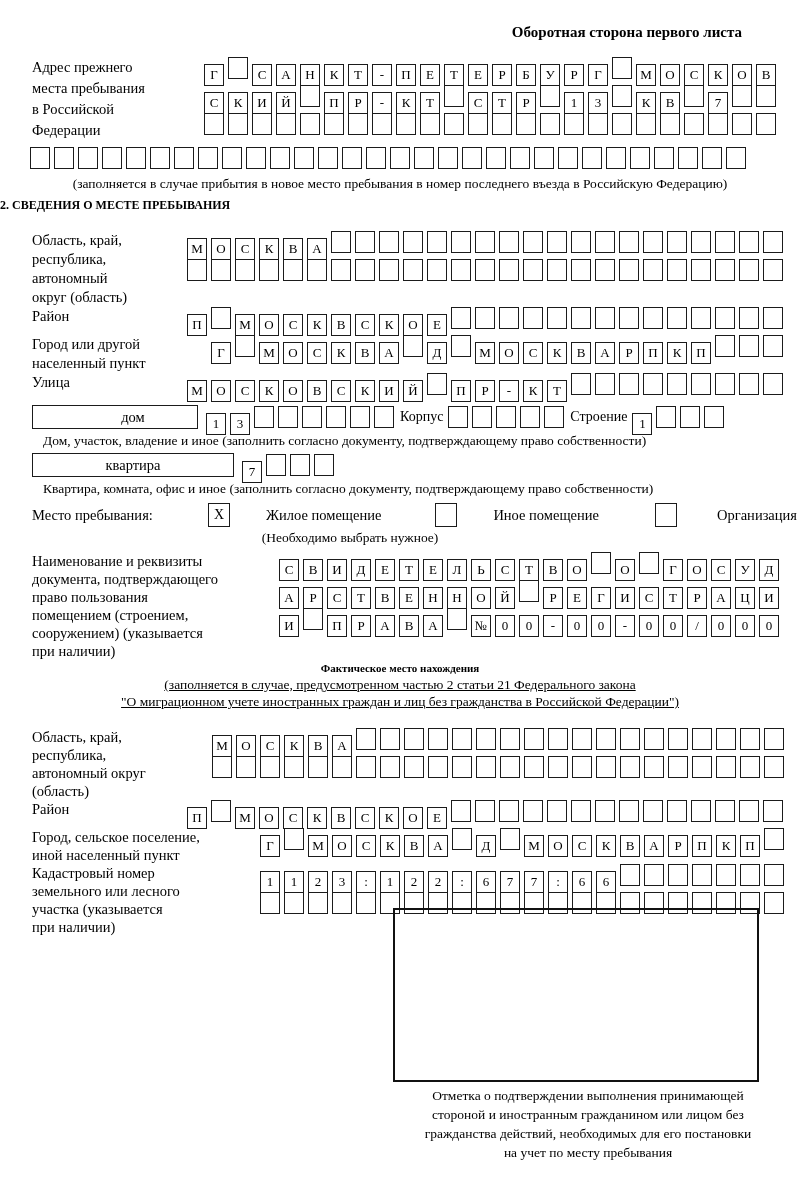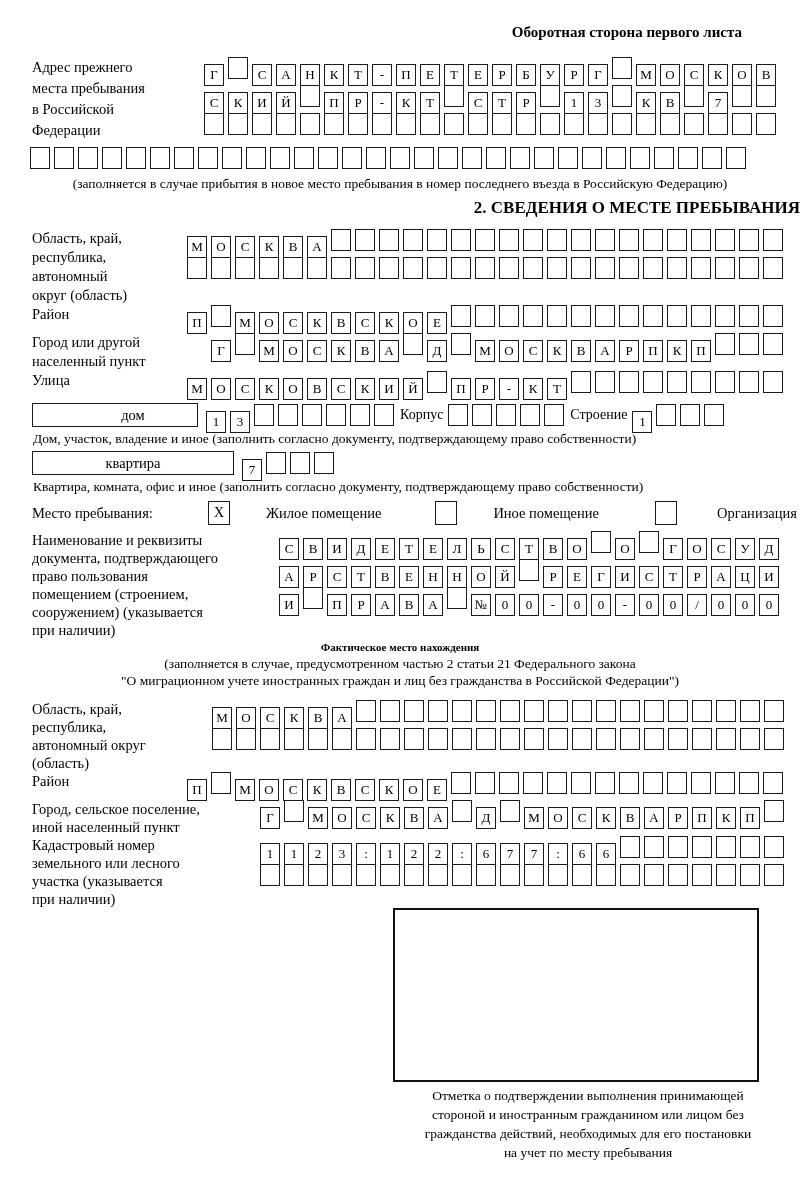--- a/index.html
+++ b/index.html
@@ -22,29 +22,29 @@
   .cell {
     display:inline-flex; width:20px; height:22px; box-sizing:border-box;
     border:1.5px solid #1b1b1b; margin-right:4px;
     align-items:center; justify-content:center;
     font-size:13px; font-family:"Liberation Serif", serif;
   }
   .fullrow { margin-left:30px; margin-top:6px; }
 
   .caption { font-size:13.5px; line-height:17px; }
   .caption.center { text-align:center; margin-top:2px; }
-  .caption.left { margin-left:33px; margin-top:3px; }
+  .caption.left { margin-left:43px; margin-top:3px; }
   .caption.choose { margin-left:150px; width:400px; text-align:center; margin-top:2px; }
 
-  .sec-title { text-align:right; font-weight:bold; font-size:17px; margin-top:6px; margin-bottom:6px; }
+  .sec-title { text-align:left; font-weight:bold; font-size:12px; margin-top:6px; margin-bottom:6px; }
   .sec-title3 { text-align:center; font-weight:bold; font-size:11px; margin-top:2px; }
-  .sec3-captions { margin-top:2px; }
+  .sec3-captions { margin-top:2px;text-decoration:underline; }
   .sec3-captions .caption { text-align:center; }
 
-  .mt2{margin-top:11px} .mt4{margin-top:4px} .mt6{margin-top:6px} .mt16{margin-top:16px}
+  .mt2{margin-top:18px} .mt4{margin-top:4px} .mt6{margin-top:6px} .mt16{margin-top:16px}
 
   .inline-row { display:flex; align-items:center; margin-left:32px; }
   .inline-row .cellrow { margin-bottom:0; }
   .widebox {
     height:24px; box-sizing:border-box; border:1.6px solid #1b1b1b;
     display:flex; align-items:center; justify-content:center;
     font-size:14.5px; flex-shrink:0;
   }
   .wb-house { width:166px; margin-right:8px;padding-left:36px; }
   .wb-apt   { width:202px; margin-right:8px; }
@@ -137,20 +137,21 @@
 
   <div class="place-row">
     <span class="plabel">Место пребывания:</span>
     <span class="checkbox cb1">X</span>
     <span class="lb1">Жилое помещение</span>
     <span class="checkbox cb2"></span>
     <span class="lb2">Иное помещение</span>
     <span class="checkbox cb3"></span>
     <span class="lb3">Организация</span>
   </div>
+  <div class="caption choose">(Необходимо выбрать нужное)</div>
 
   <div class="field-block mt6">
     <div class="flabel doc w215">
       <div>Наименование и реквизиты</div>
       <div>документа, подтверждающего</div>
       <div>право пользования</div>
       <div>помещением (строением,</div>
       <div>сооружением) (указывается</div>
       <div>при наличии)</div>
     </div>

